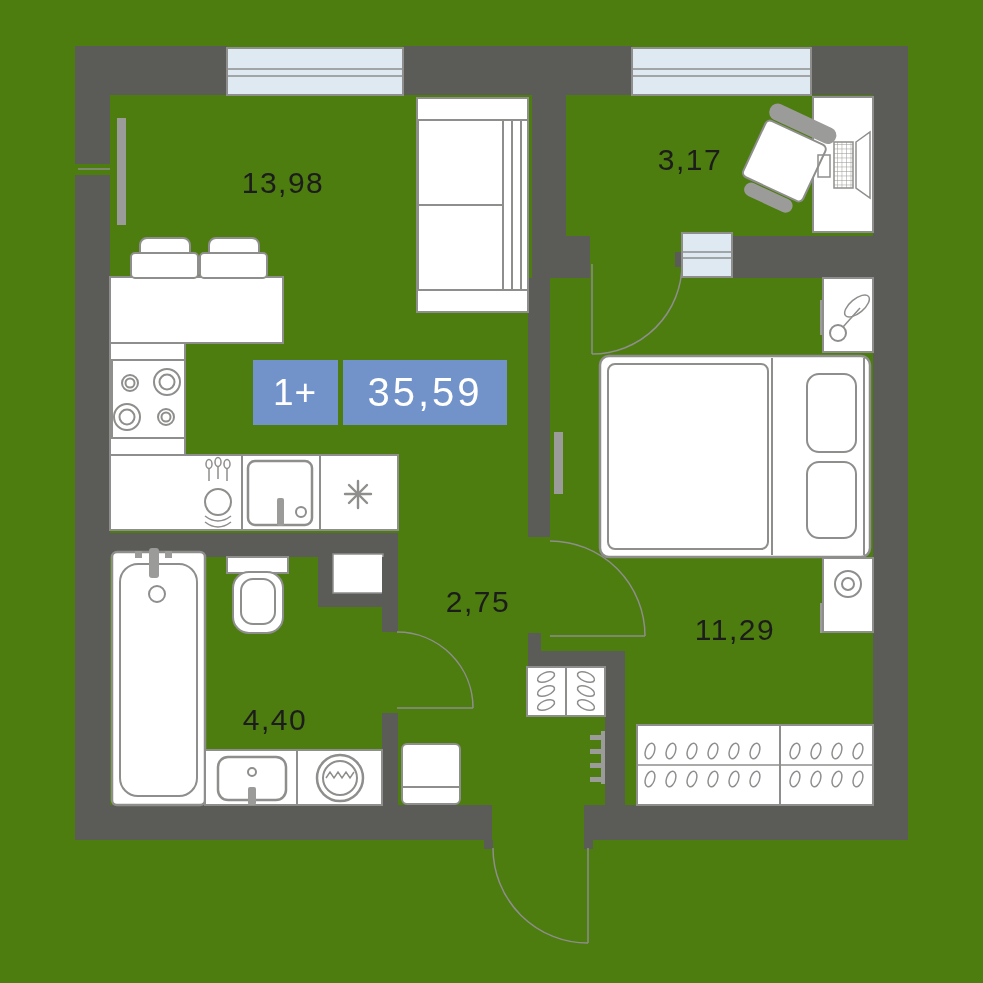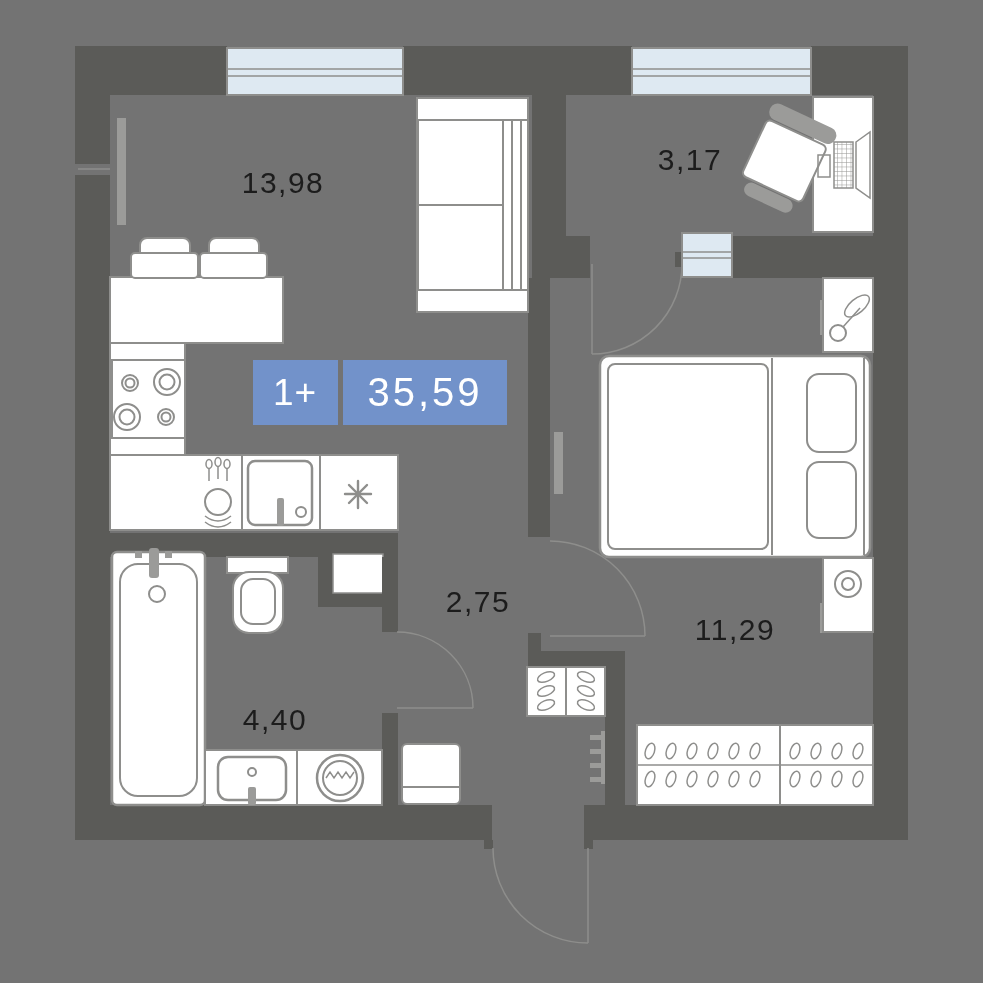--- a/index.html
+++ b/index.html
@@ -1,16 +1,16 @@
 <!DOCTYPE html>
 <html><head>
 <meta charset="utf-8">
 <style>
   html,body{margin:0;padding:0;background:#ffffff;}
-  .stage{position:relative;width:983px;height:983px;background:#737373;overflow:hidden;
+  .stage{position:relative;width:983px;height:983px;background:#4d7c0f;overflow:hidden;
          font-family:"Liberation Sans", sans-serif;}
   svg{display:block}
   .wall{fill:#5B5B58;stroke:none}
   .win{fill:#DEE9F2;stroke:#8E8E8C;stroke-width:2}
   .winline{stroke:#8E8E8C;stroke-width:1.6;fill:none}
   .fx{fill:#ffffff;stroke:#8E8E8C;stroke-width:2}
   .fx25{fill:#ffffff;stroke:#8E8E8C;stroke-width:2.5}
   .ln{stroke:#8E8E8C;stroke-width:2;fill:none}
   .lnthin{stroke:#8E8E8C;stroke-width:1.5;fill:none}
   .rad{fill:#9B9B99;stroke:none}

